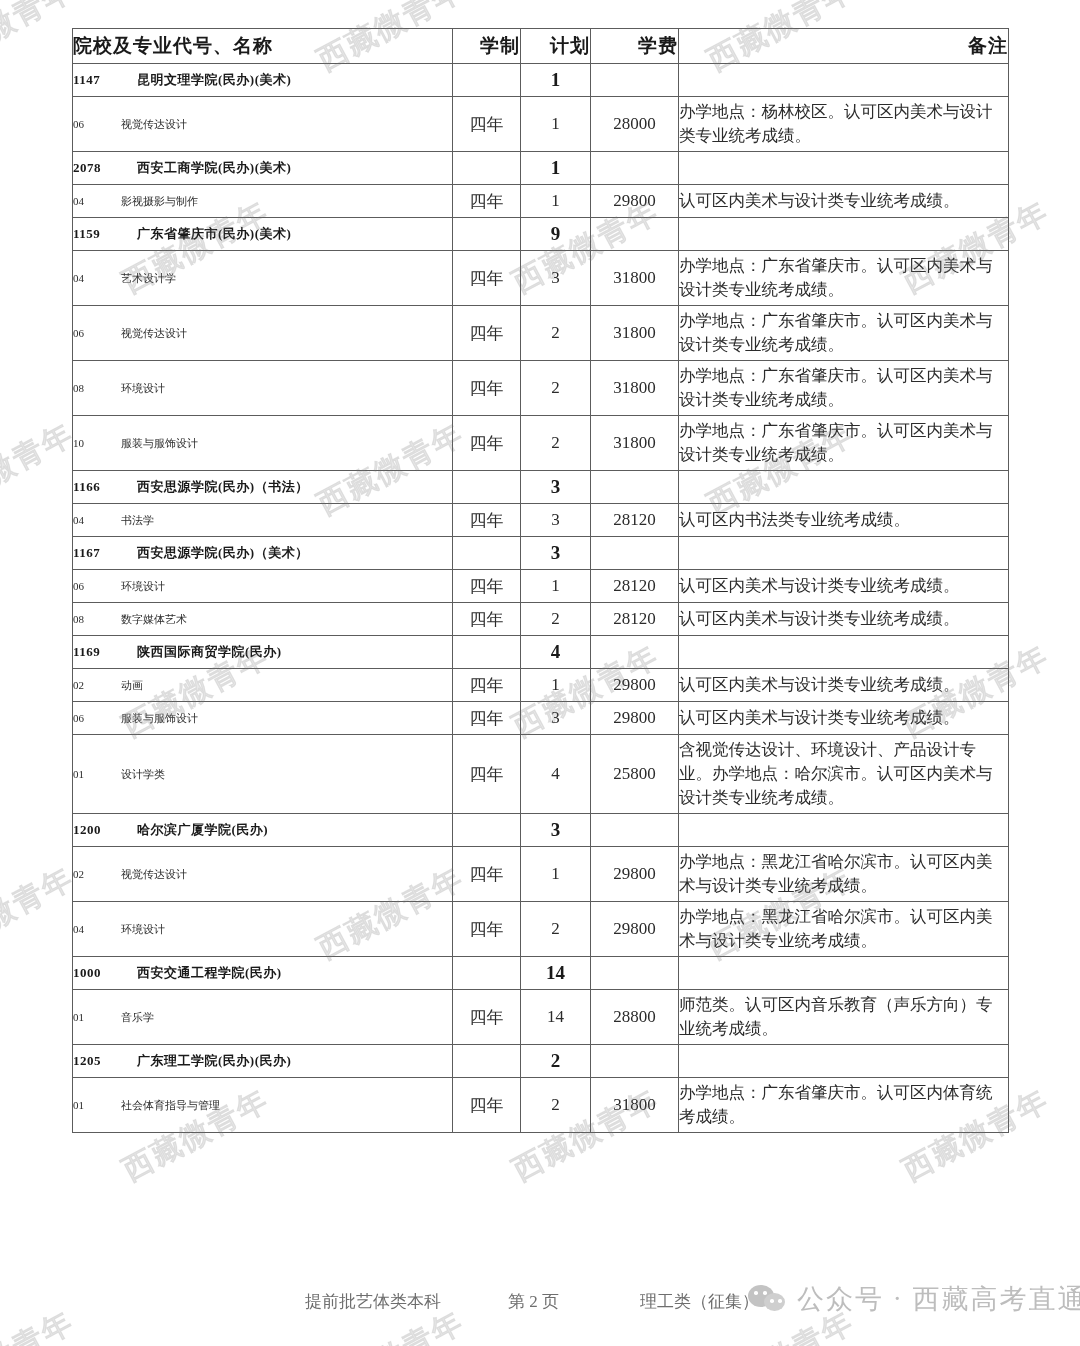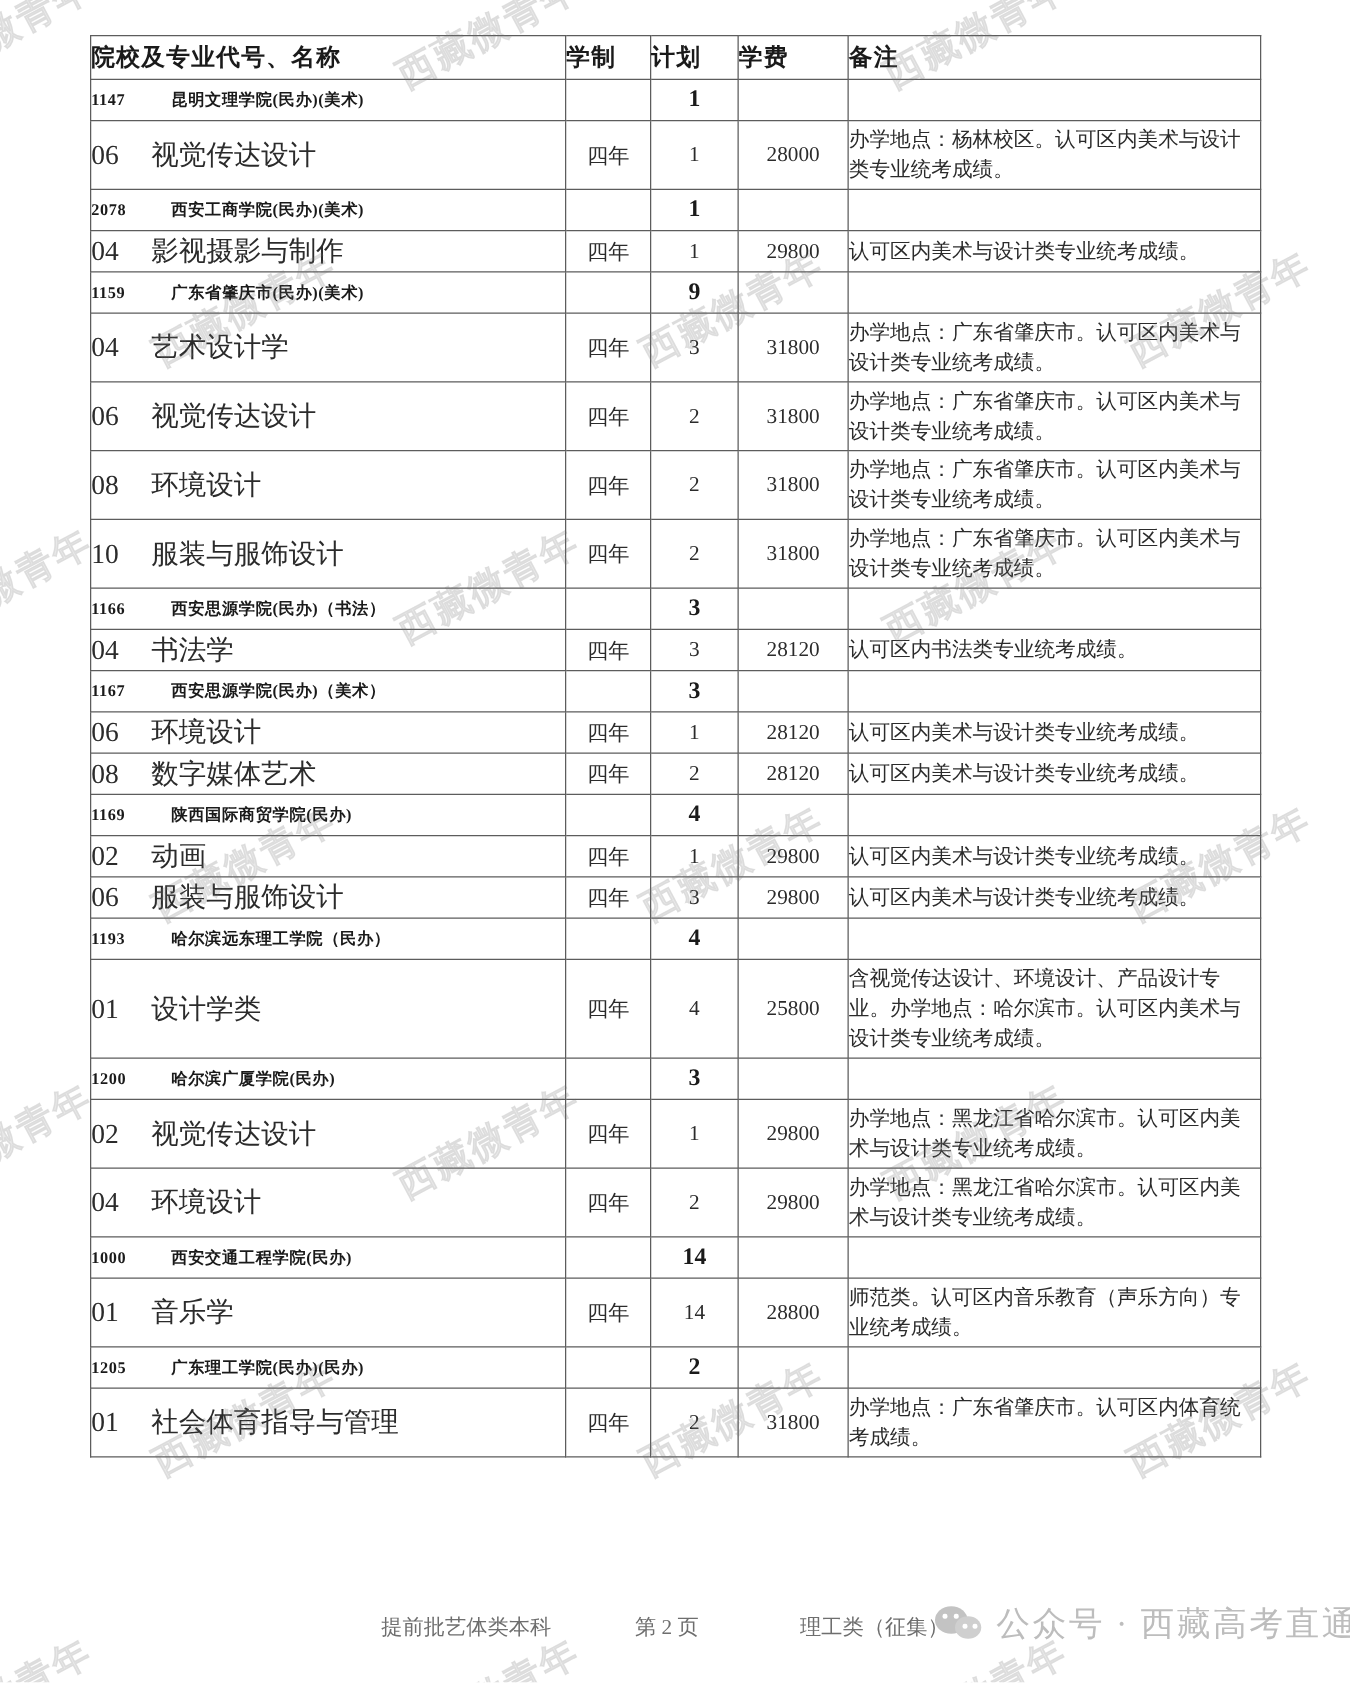--- a/index.html
+++ b/index.html
@@ -63,21 +63,21 @@
   col.c-sys    { width: 68px;  }
   col.c-plan   { width: 70px;  }
   col.c-fee    { width: 88px;  }
   col.c-remark { width: 330px; }
 
   
   thead th {
     height: 34px;
     font-size: 19px;
     font-weight: 700;
-    text-align: left;
+    text-align: right;
     letter-spacing: 1px;
   }
   thead th.th-name {
     text-align: left;
     padding-left: 10px;
   }
 
   
   tr.school-row td {
     height: 37px;
@@ -98,21 +98,21 @@
     margin-left: 12px;
   }
   td.plan-cell {
     text-align: center;
     font-size: 19px;
     font-weight: 700;
   }
 
   
   td.major-name {
-    font-size: 22px;
+    font-size: 11px;
     font-weight: 400;
     padding-left: 24px;
     color: #2b2b2b;
     white-space: nowrap;
   }
   td.major-name .code {
     display: inline-block;
     min-width: 34px;
   }
   td.major-name .mname {
@@ -348,27 +348,20 @@
           <td class="cell-c">29800</td>
           <td class="remark">认可区内美术与设计类专业统考成绩。</td>
         </tr>
         <tr class="h1">
           <td class="major-name"><span class="code">06</span><span class="mname">服装与服饰设计</span></td>
           <td class="cell-c">四年</td>
           <td class="cell-c">3</td>
           <td class="cell-c">29800</td>
           <td class="remark">认可区内美术与设计类专业统考成绩。</td>
         </tr>
-        <tr class="school-row h1">
-          <td class="school-name"><span class="code">1193</span><span class="sname">哈尔滨远东理工学院（民办）</span></td>
-          <td class="cell-c"></td>
-          <td class="plan-cell">4</td>
-          <td class="cell-c"></td>
-          <td class="remark"></td>
-        </tr>
         <tr class="h3">
           <td class="major-name"><span class="code">01</span><span class="mname">设计学类</span></td>
           <td class="cell-c">四年</td>
           <td class="cell-c">4</td>
           <td class="cell-c">25800</td>
           <td class="remark">含视觉传达设计、环境设计、产品设计专业。办学地点：哈尔滨市。认可区内美术与设计类专业统考成绩。</td>
         </tr>
         <tr class="school-row h1">
           <td class="school-name"><span class="code">1200</span><span class="sname">哈尔滨广厦学院(民办)</span></td>
           <td class="cell-c"></td>

